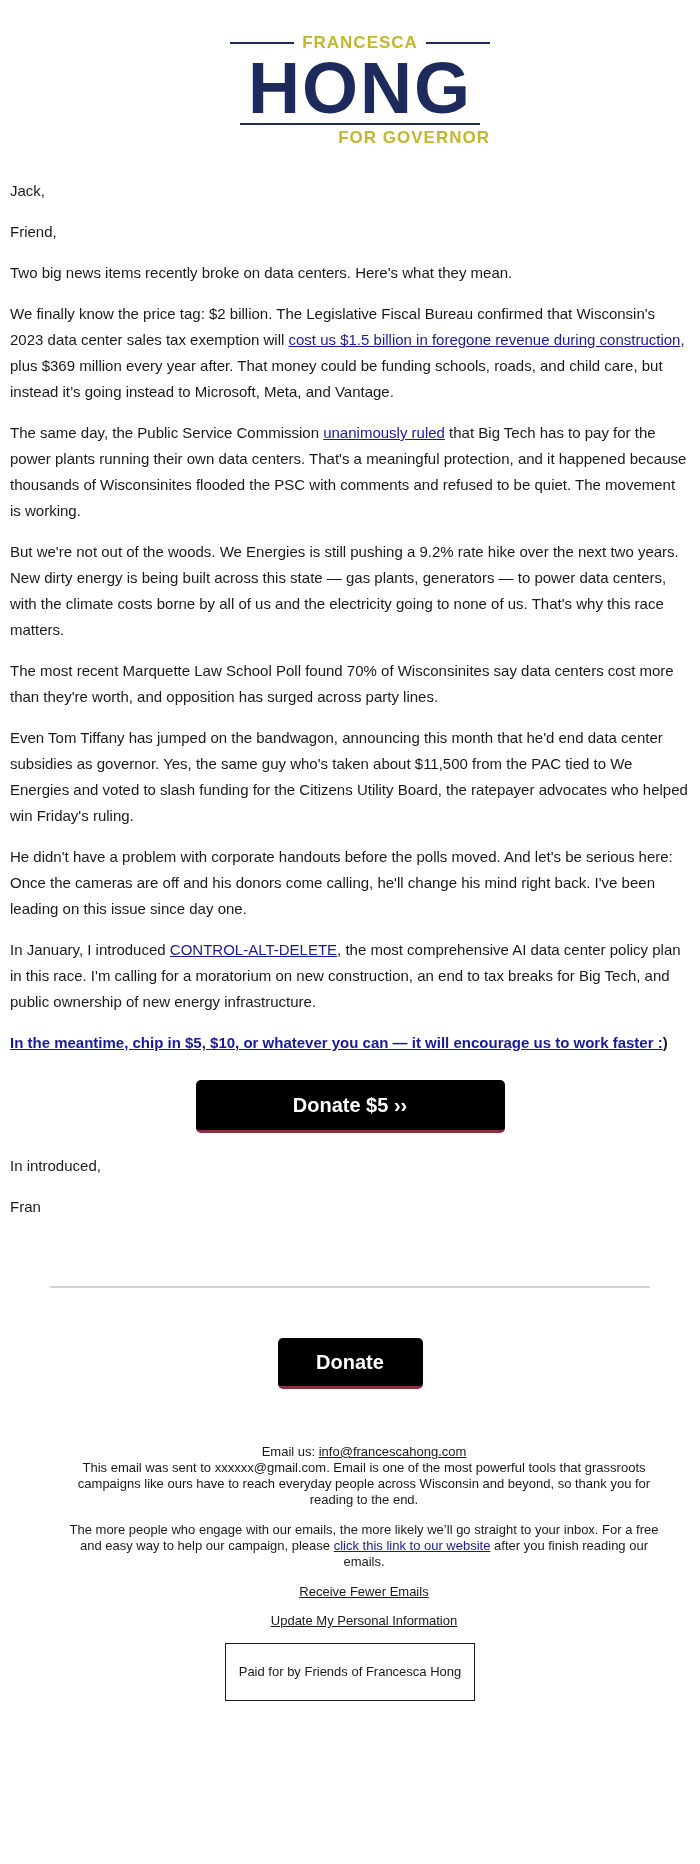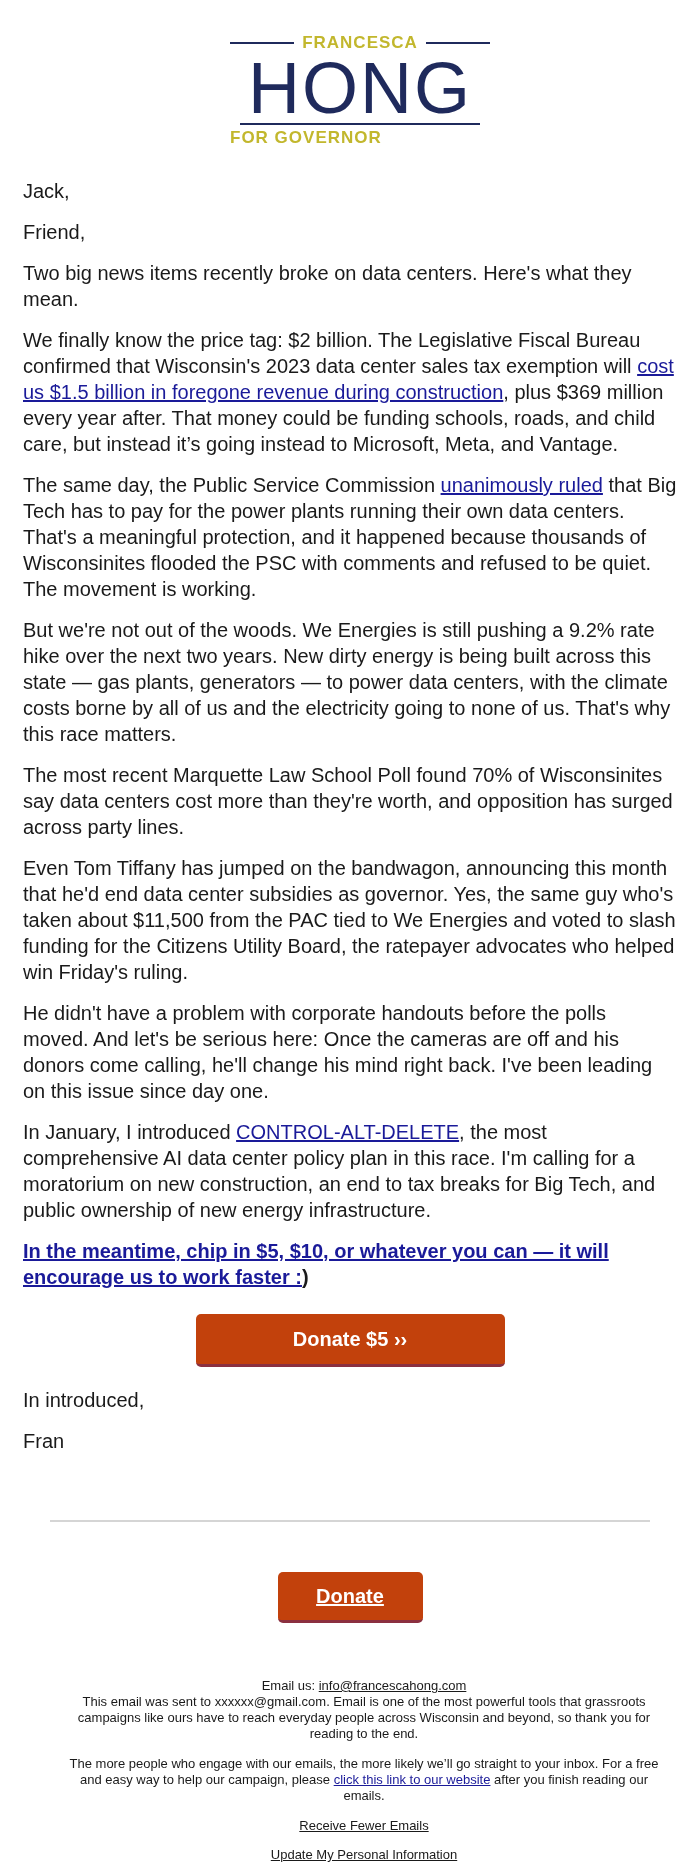--- a/index.html
+++ b/index.html
@@ -2,30 +2,30 @@
 <html><head>
 <meta charset="utf-8">
 <style>
   html, body { margin:0; padding:0; background:#ffffff; }
   body { width:700px; font-family:"Liberation Sans", sans-serif; color:#1a1a1a; }
   .wrap { position:relative; width:700px; }
   .logo { position:relative; width:260px; height:130px; margin:22px auto 0; left:10px; }
   .logo .top { position:absolute; top:10px; left:0; right:0; height:22px; display:flex; align-items:center; }
   .logo .rule { flex:1; height:2px; background:#1f2a5c; }
   .logo .fr { color:#c2b72d; font-weight:bold; font-size:17px; letter-spacing:1px; padding:0 8px; }
-  .logo .hong { position:absolute; top:26px; left:0; right:0; text-align:center; color:#1f2a5c; font-weight:normal; font-size:72px; letter-spacing:2px; line-height:80px; }
+  .logo .hong { position:absolute; top:26px; left:0; right:0; text-align:center; color:#1f2a5c; font-weight:bold; font-size:72px; letter-spacing:2px; line-height:80px; }
   .logo .bottomrule { position:absolute; top:101px; left:10px; right:10px; height:2px; background:#1f2a5c; }
-  .logo .gov { position:absolute; top:106px; left:0; right:0; text-align:left; color:#c2b72d; font-weight:bold; font-size:17px; letter-spacing:1px; }
-  .content { padding:0 23px; font-size:20px; line-height:26px; }
+  .logo .gov { position:absolute; top:106px; left:0; right:0; text-align:right; color:#c2b72d; font-weight:bold; font-size:17px; letter-spacing:1px; }
+  .content { padding:0 10px; font-size:15px; line-height:26px; }
   .content p { margin:0 0 15px 0; }
   a { color:#1a1a99; text-decoration:underline; }
   .cta-link { font-weight:bold; color:#1a1a99; }
-  .btn { display:block; background:#c2410c; color:#fff; text-align:center; font-weight:bold; border-radius:5px; border-bottom:3px solid #8b3040; text-decoration:none; }
+  .btn { display:block; background:#000000; color:#fff; text-align:center; font-weight:bold; border-radius:5px; border-bottom:3px solid #8b3040; text-decoration:none; }
   .btn-big { width:309px; height:50px; line-height:50px; margin:0 auto; font-size:20px; }
-  .btn-small { width:145px; height:48px; line-height:48px; margin:0 auto; font-size:20px;text-decoration:underline; }
+  .btn-small { width:145px; height:48px; line-height:48px; margin:0 auto; font-size:20px; }
   .divider { height:2px; background:#d5d5d5; margin:0 auto; width:600px; }
   .footer { text-align:center; font-size:13px; line-height:16px; color:#1a1a1a; }
   .footer p { margin:0;padding-left:28px; }
   .footer a.plain { color:#1a1a1a; }
   .paid { display:inline-block; border:1px solid #1a1a1a; padding:20px 13px; font-size:13px; }
 </style>
 </head>
 <body>
 
 <div class="wrap">

